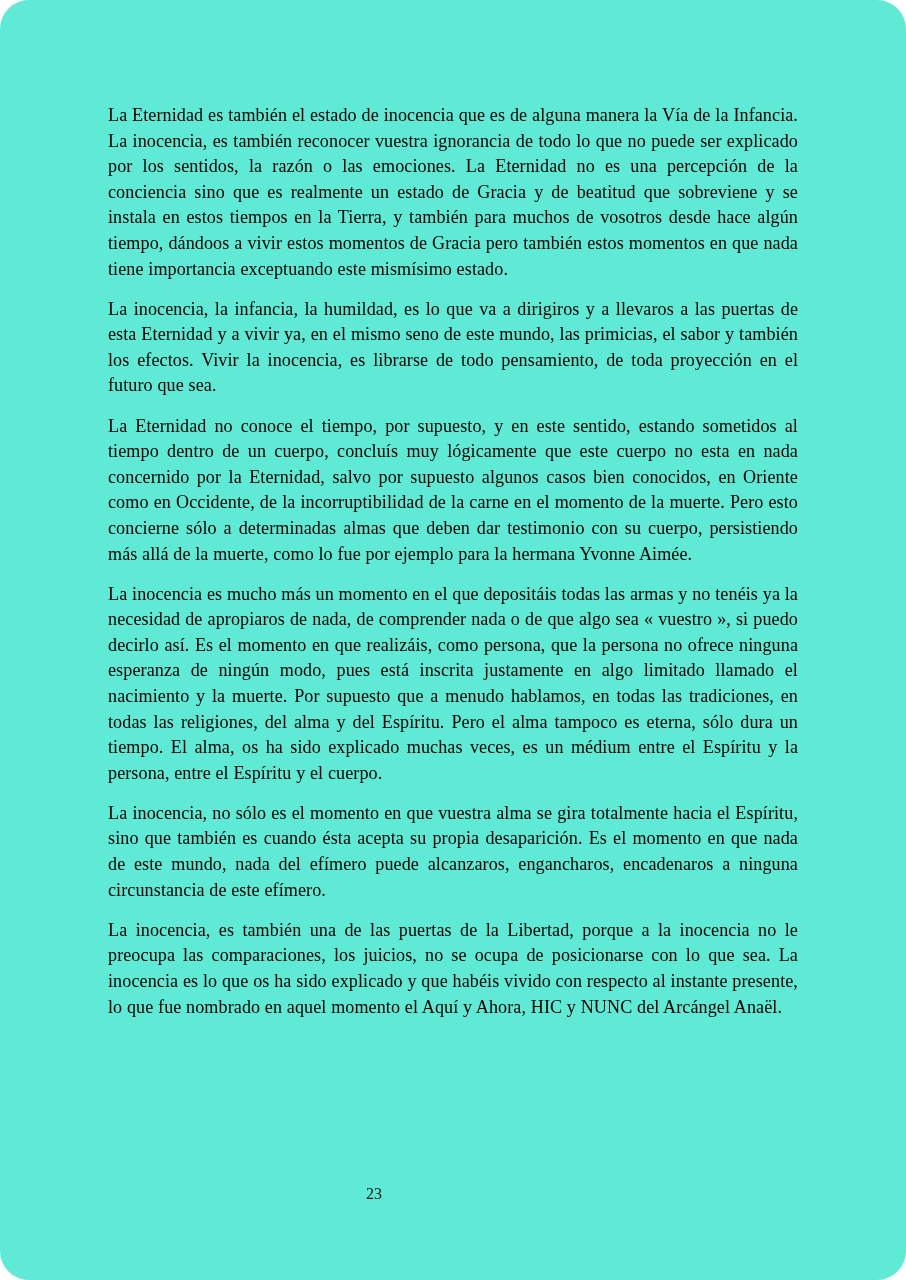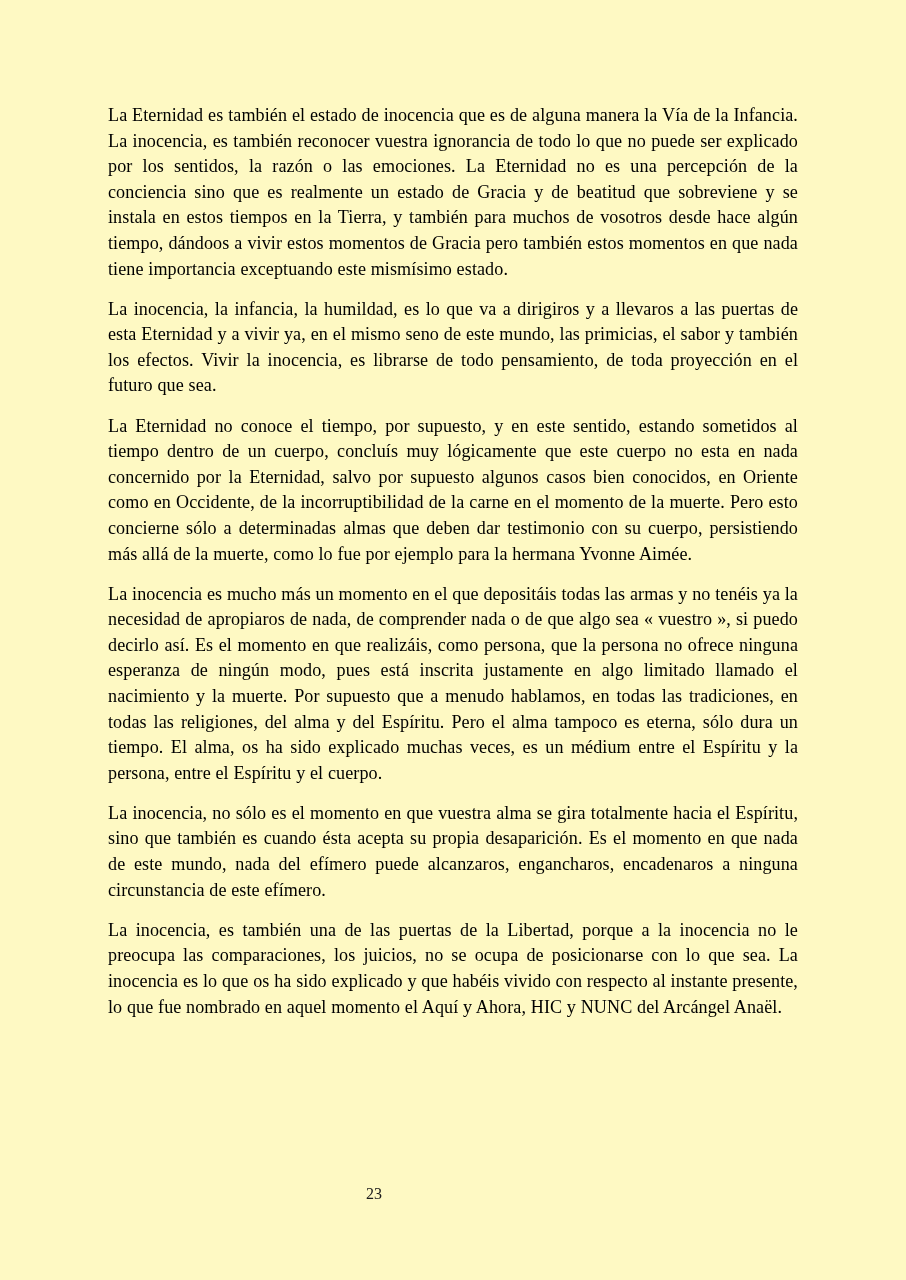--- a/index.html
+++ b/index.html
@@ -13,22 +13,23 @@
     background: #ffffff;
     font-family: "Liberation Serif", "DejaVu Serif", serif;
     color: #000000;
     -webkit-font-smoothing: antialiased;
     overflow: hidden;
   }
   .page {
     position: relative;
     width: 906px;
     height: 1280px;
-    background: #fef9c3;
+    background: #5eead4;
     box-sizing: border-box;
+    border-radius: 29px;
   }
   .text-column {
     position: absolute;
     left: 108px;
     top: 103px;
     width: 690px;
   }
   .para {
     margin: 0 0 14.5px 0;
     font-size: 18.1px;

